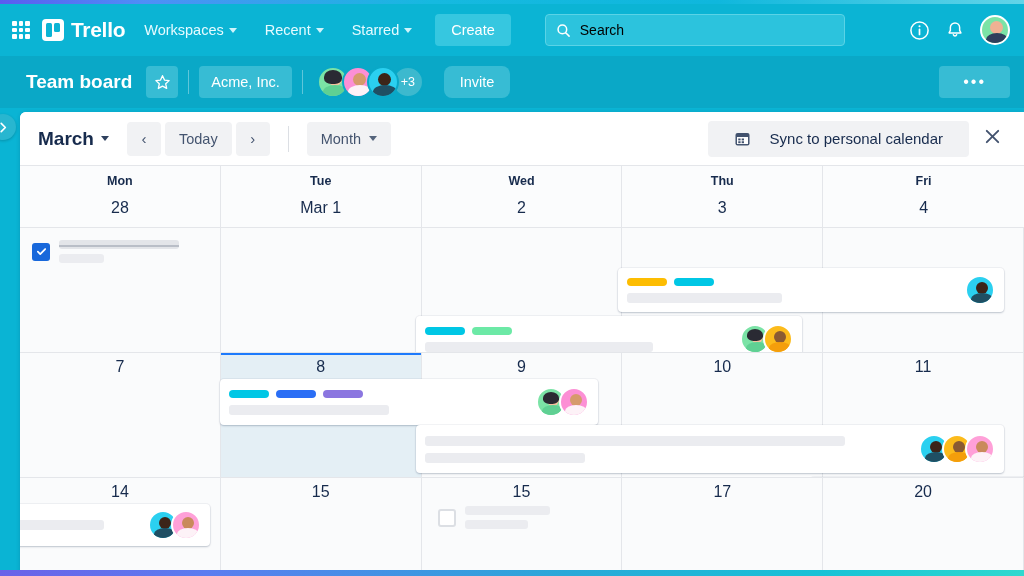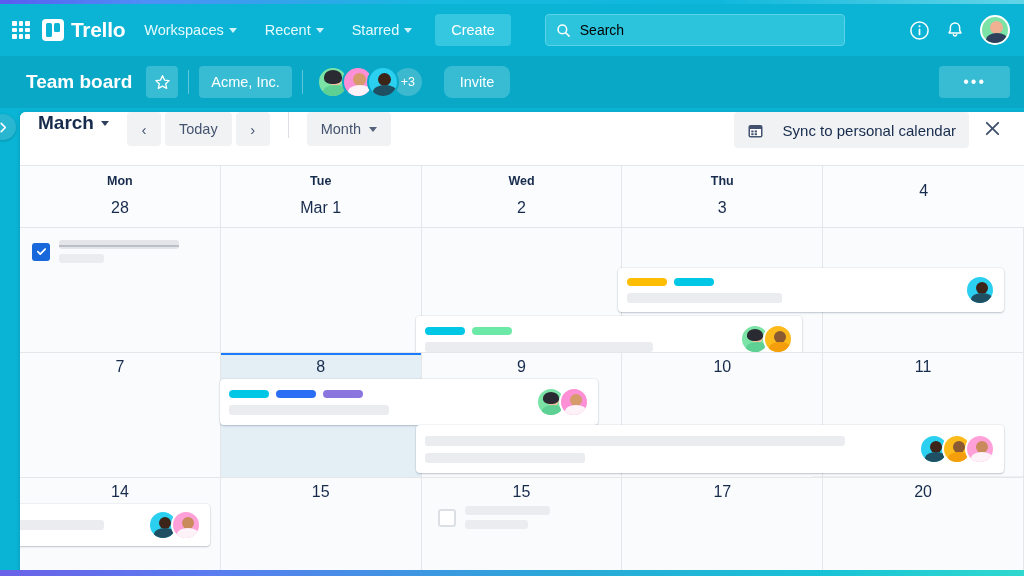--- a/index.html
+++ b/index.html
@@ -110,39 +110,39 @@
     box-shadow: 0 1px 3px rgba(0,0,0,.2);
   }
 
   
   .calendar {
     position: absolute; left: 20px; top: 112px; width: 1004px; height: 462px;
     background: #fff; border-radius: 6px 0 0 0; overflow: hidden; z-index: 20;
     box-shadow: 0 1px 4px rgba(9,30,66,.18);
   }
   .cal-toolbar {
-    height: 53px; display: flex; align-items: flex-start; padding: 0 18px; gap: 12px;
+    height: 53px; display: flex; align-items: center; padding: 0 18px; gap: 12px;
     background:#fff;
   }
   .month-label { font-size: 19px; font-weight: 700; color:#172b4d; display:flex; align-items:center; gap:7px; cursor:pointer;}
   .month-label .caret { border-top-color:#172b4d; }
   .nav-group { display: flex; align-items: center; gap: 4px; margin-left: 6px; }
   .tb-btn {
     background: #f1f2f4; color:#44546f; border-radius: 4px; font-size: 14.5px;
     height: 34px; display:flex; align-items:center; justify-content:center; padding: 16px 14px;
     cursor:pointer; white-space:nowrap;
   }
   .tb-btn.sq { width: 34px; padding: 0; font-size: 15px; }
   .tb-sep { width:1px; height:26px; background:#dcdfe4; margin: 0 6px; }
   .tb-btn.view { gap: 8px; }
   .tb-btn .caret { border-top-color:#44546f; }
   .toolbar-right { margin-left:auto; display:flex; align-items:center; gap: 14px; }
   .sync-btn {
     background:#f1f2f4; color:#172b4d; font-size: 15px; border-radius:4px;
-    height: 36px; display:flex; align-items:center; gap:19px; padding: 0 13px; cursor:pointer;
+    height: 36px; display:flex; align-items:center; gap:19px; padding: 0 26px; cursor:pointer;
     white-space:nowrap;
   }
   .close-x { color:#42526e; font-size: 22px; line-height: 1; cursor:pointer; padding-right:4px;}
 
   
   .grid-head { display:grid; grid-template-columns: repeat(5, 1fr);
                border-top:1px solid #e4e6ea; background:#fbfcfd; }
   .grid-head > div {
     padding: 7px 0 8px; text-align:center; border-right:1px solid #e4e6ea;
   }
@@ -354,20 +354,21 @@
       </div>
       <div>
         <div class="dow">Wed</div>
         <div class="dnum">2</div>
       </div>
       <div>
         <div class="dow">Thu</div>
         <div class="dnum">3</div>
       </div>
       <div>
+        <div class="dow">Fri</div>
         <div class="dnum">4</div>
       </div>
     </div>
 
     <div class="grid-body">
 
       <div class="week w1">
         <div class="daycell">
             <div class="daynum">28</div>
           </div>

